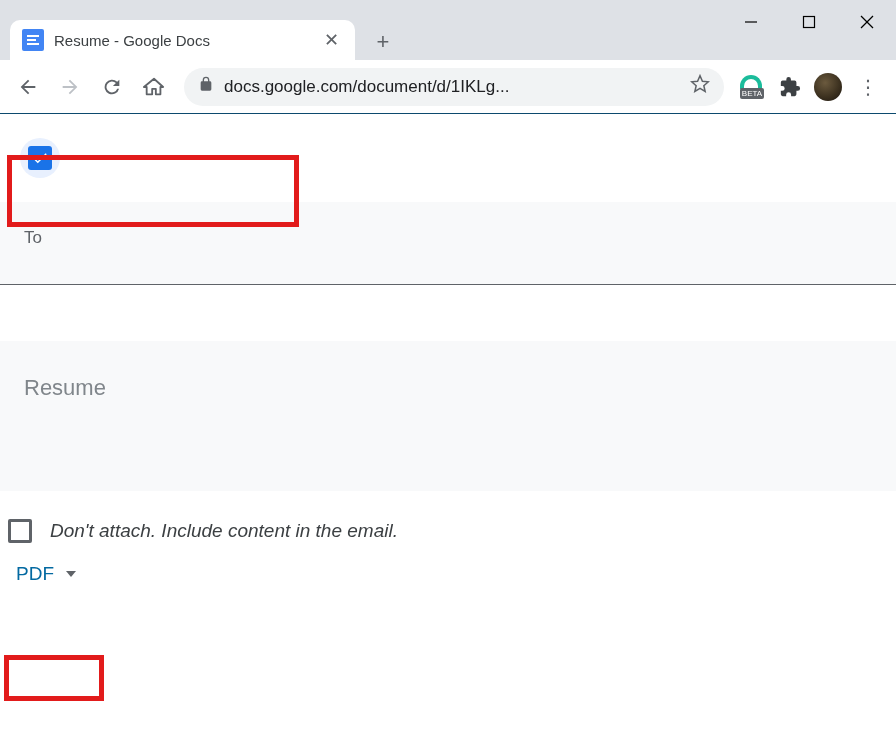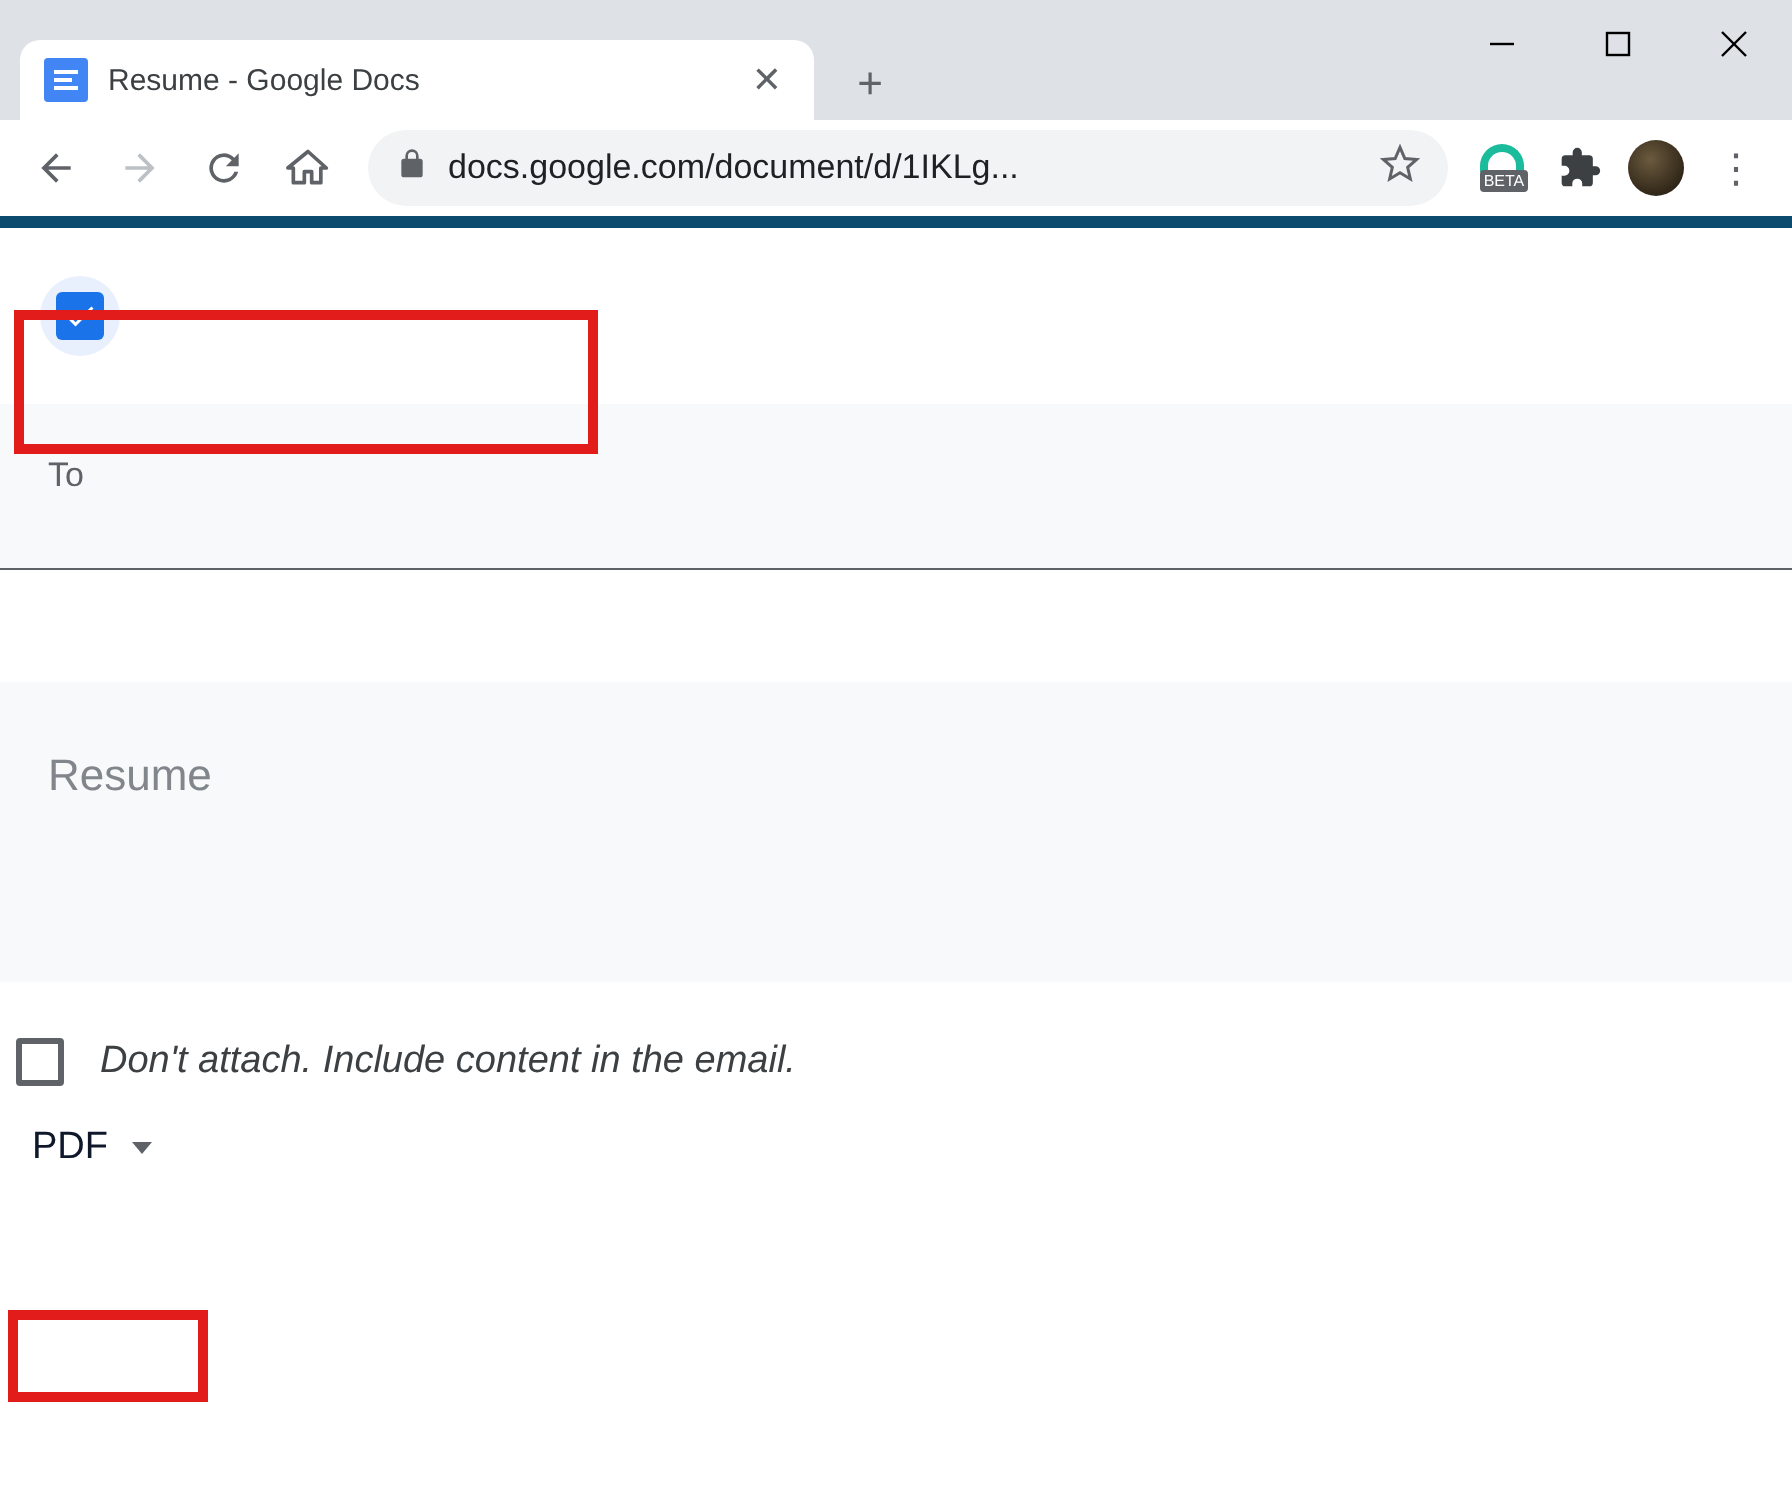--- a/index.html
+++ b/index.html
@@ -35,21 +35,21 @@
   .tabstrip {
     height: 44px;
     background: #dee1e6;
     display: flex;
     align-items: flex-end;
     padding-left: 10px;
   }
   .tab {
     background: #fff;
     height: 40px;
-    width: 397px;
+    width: 345px;
     border-radius: 10px 10px 0 0;
     display: flex;
     align-items: center;
     padding: 4px 12px;
     gap: 10px;
     position: relative;
   }
   .tab-favicon {
     width: 22px;
     height: 22px;
@@ -96,21 +96,21 @@
     margin-left: 10px;
   }
   
   .toolbar {
     height: 54px;
     background: #fff;
     display: flex;
     align-items: center;
     padding: 0 8px;
     gap: 2px;
-    border-bottom: 6px solid #0c4a6e;
+    border-bottom: 1px solid #0c4a6e;
   }
   .nav-btn {
     width: 40px;
     height: 40px;
     display: flex;
     align-items: center;
     justify-content: center;
     color: #5f6368;
     border-radius: 50%;
   }
@@ -252,21 +252,21 @@
     color: #3c4043;
   }
   .format-row {
     padding: 10px 0 0 16px;
     display: flex;
     align-items: center;
     gap: 12px;
   }
   .format-label {
     font-size: 19px;
-    color: #0f172a;
+    color: #0369a1;
     font-weight: 400;
   }
   .dropdown-arrow {
     width: 0; height: 0;
     border-left: 5px solid transparent;
     border-right: 5px solid transparent;
     border-top: 6px solid #5f6368;
   }
   .highlight-red-2 {
     position: absolute;

